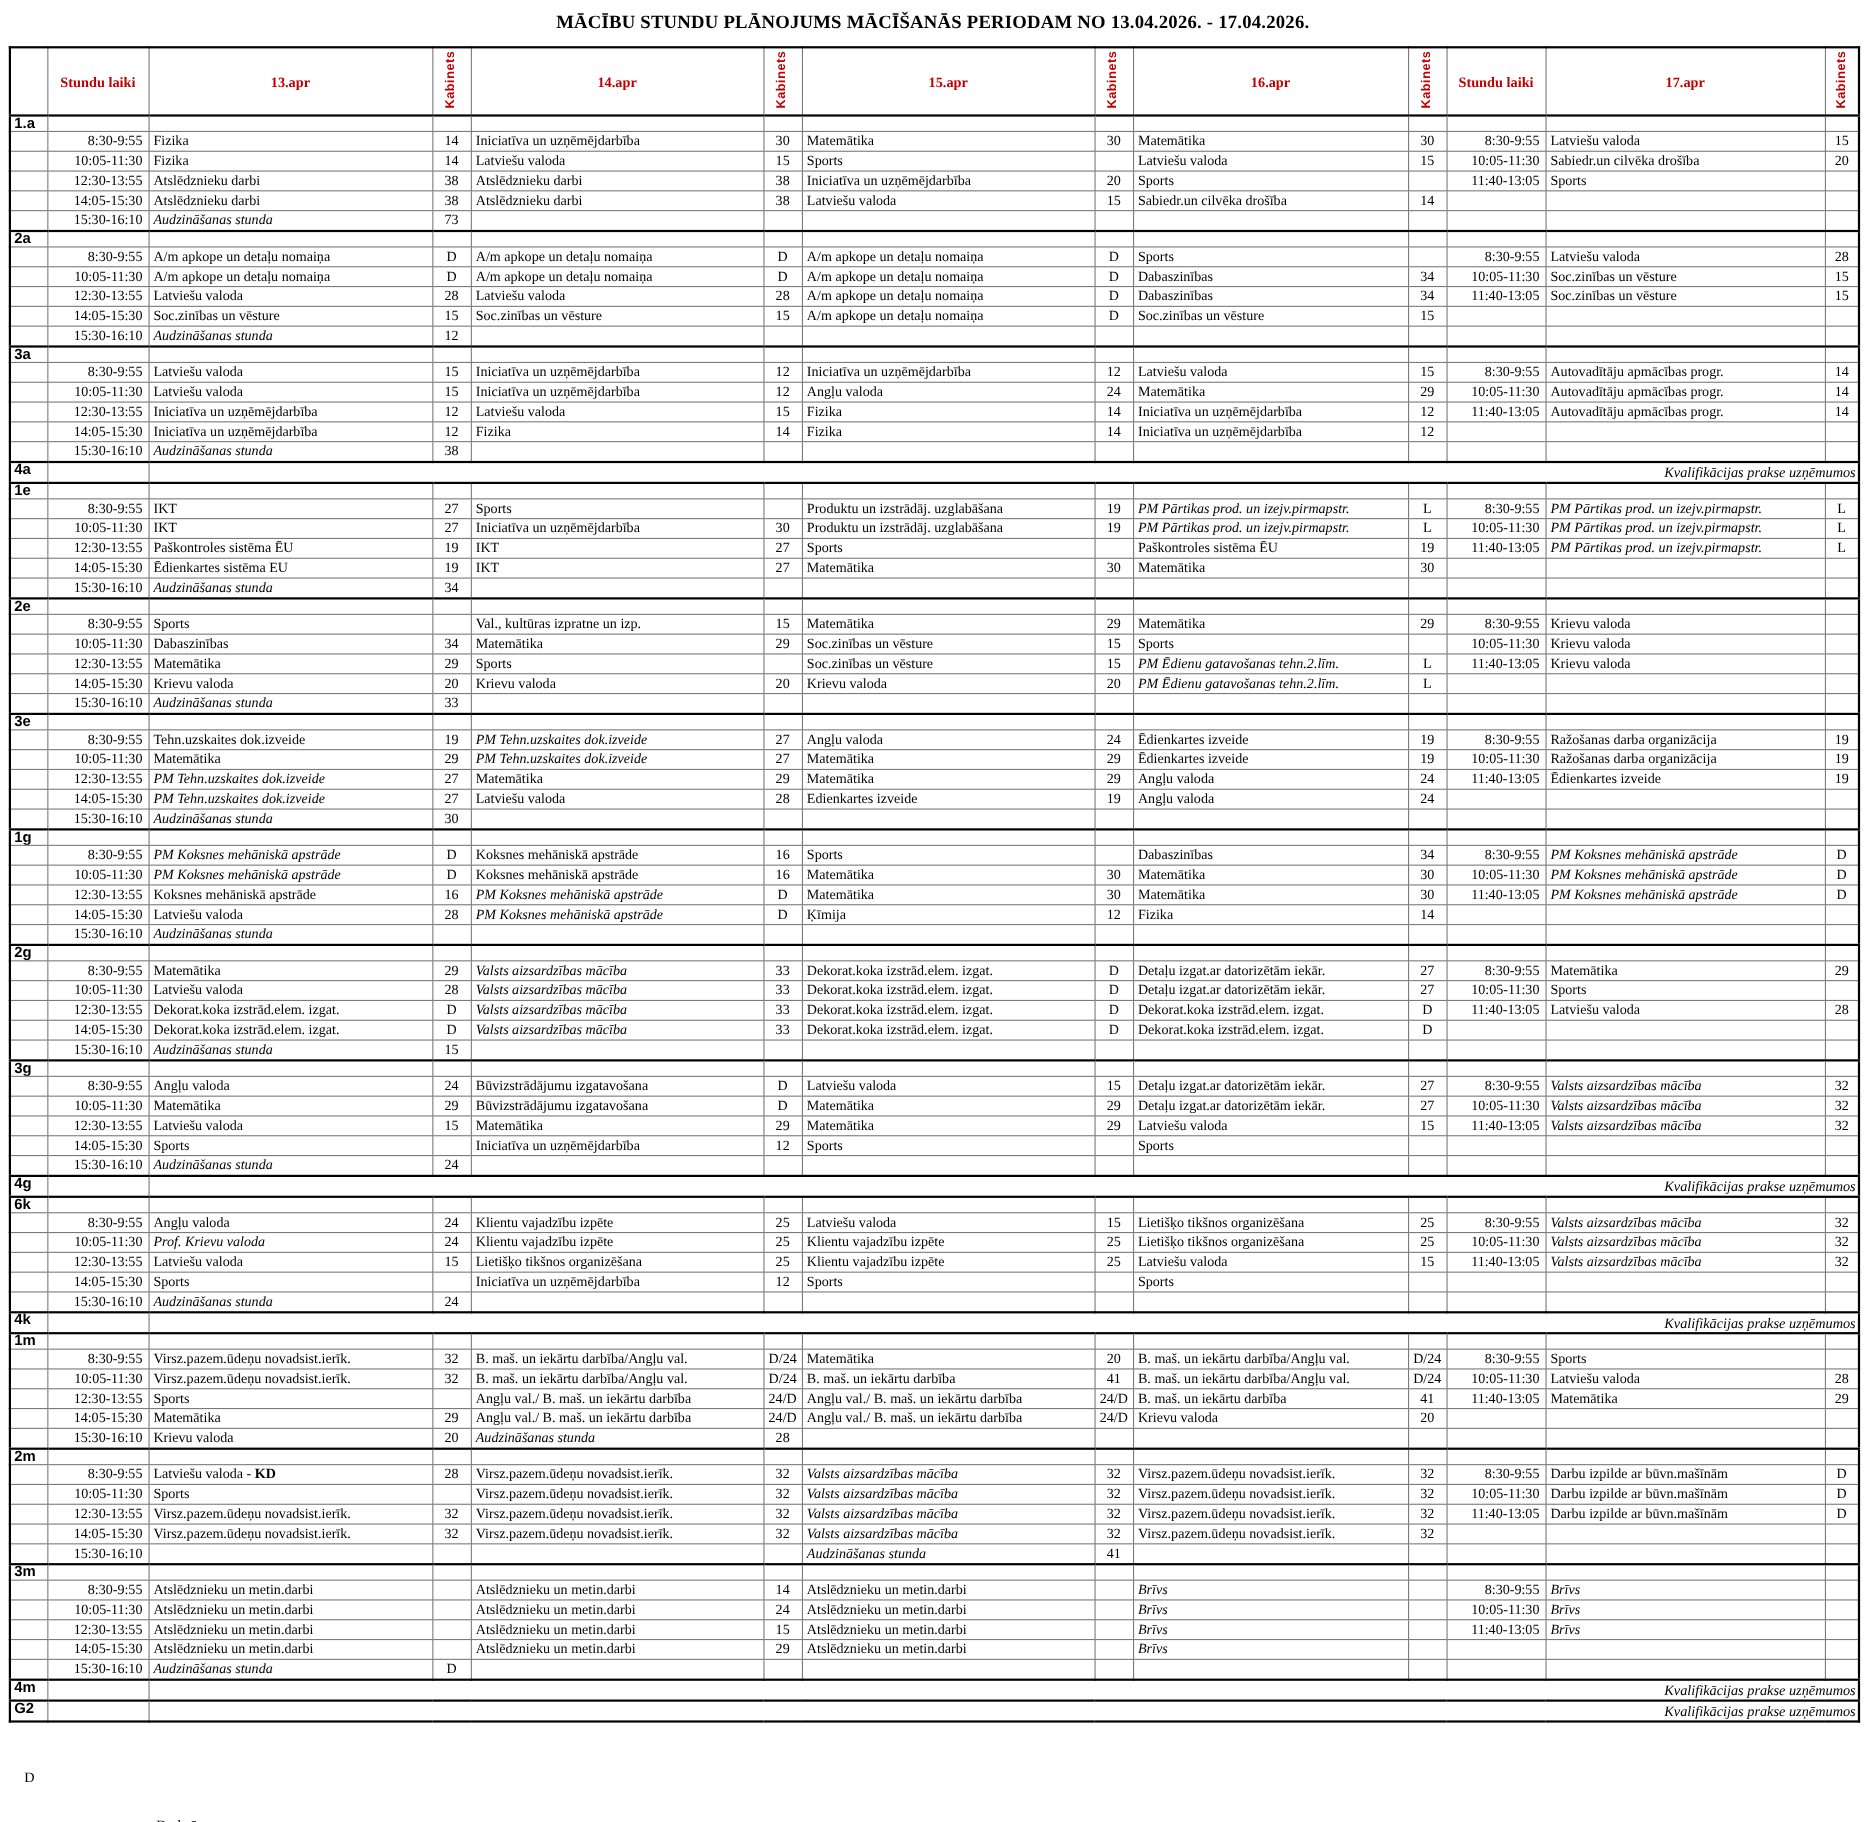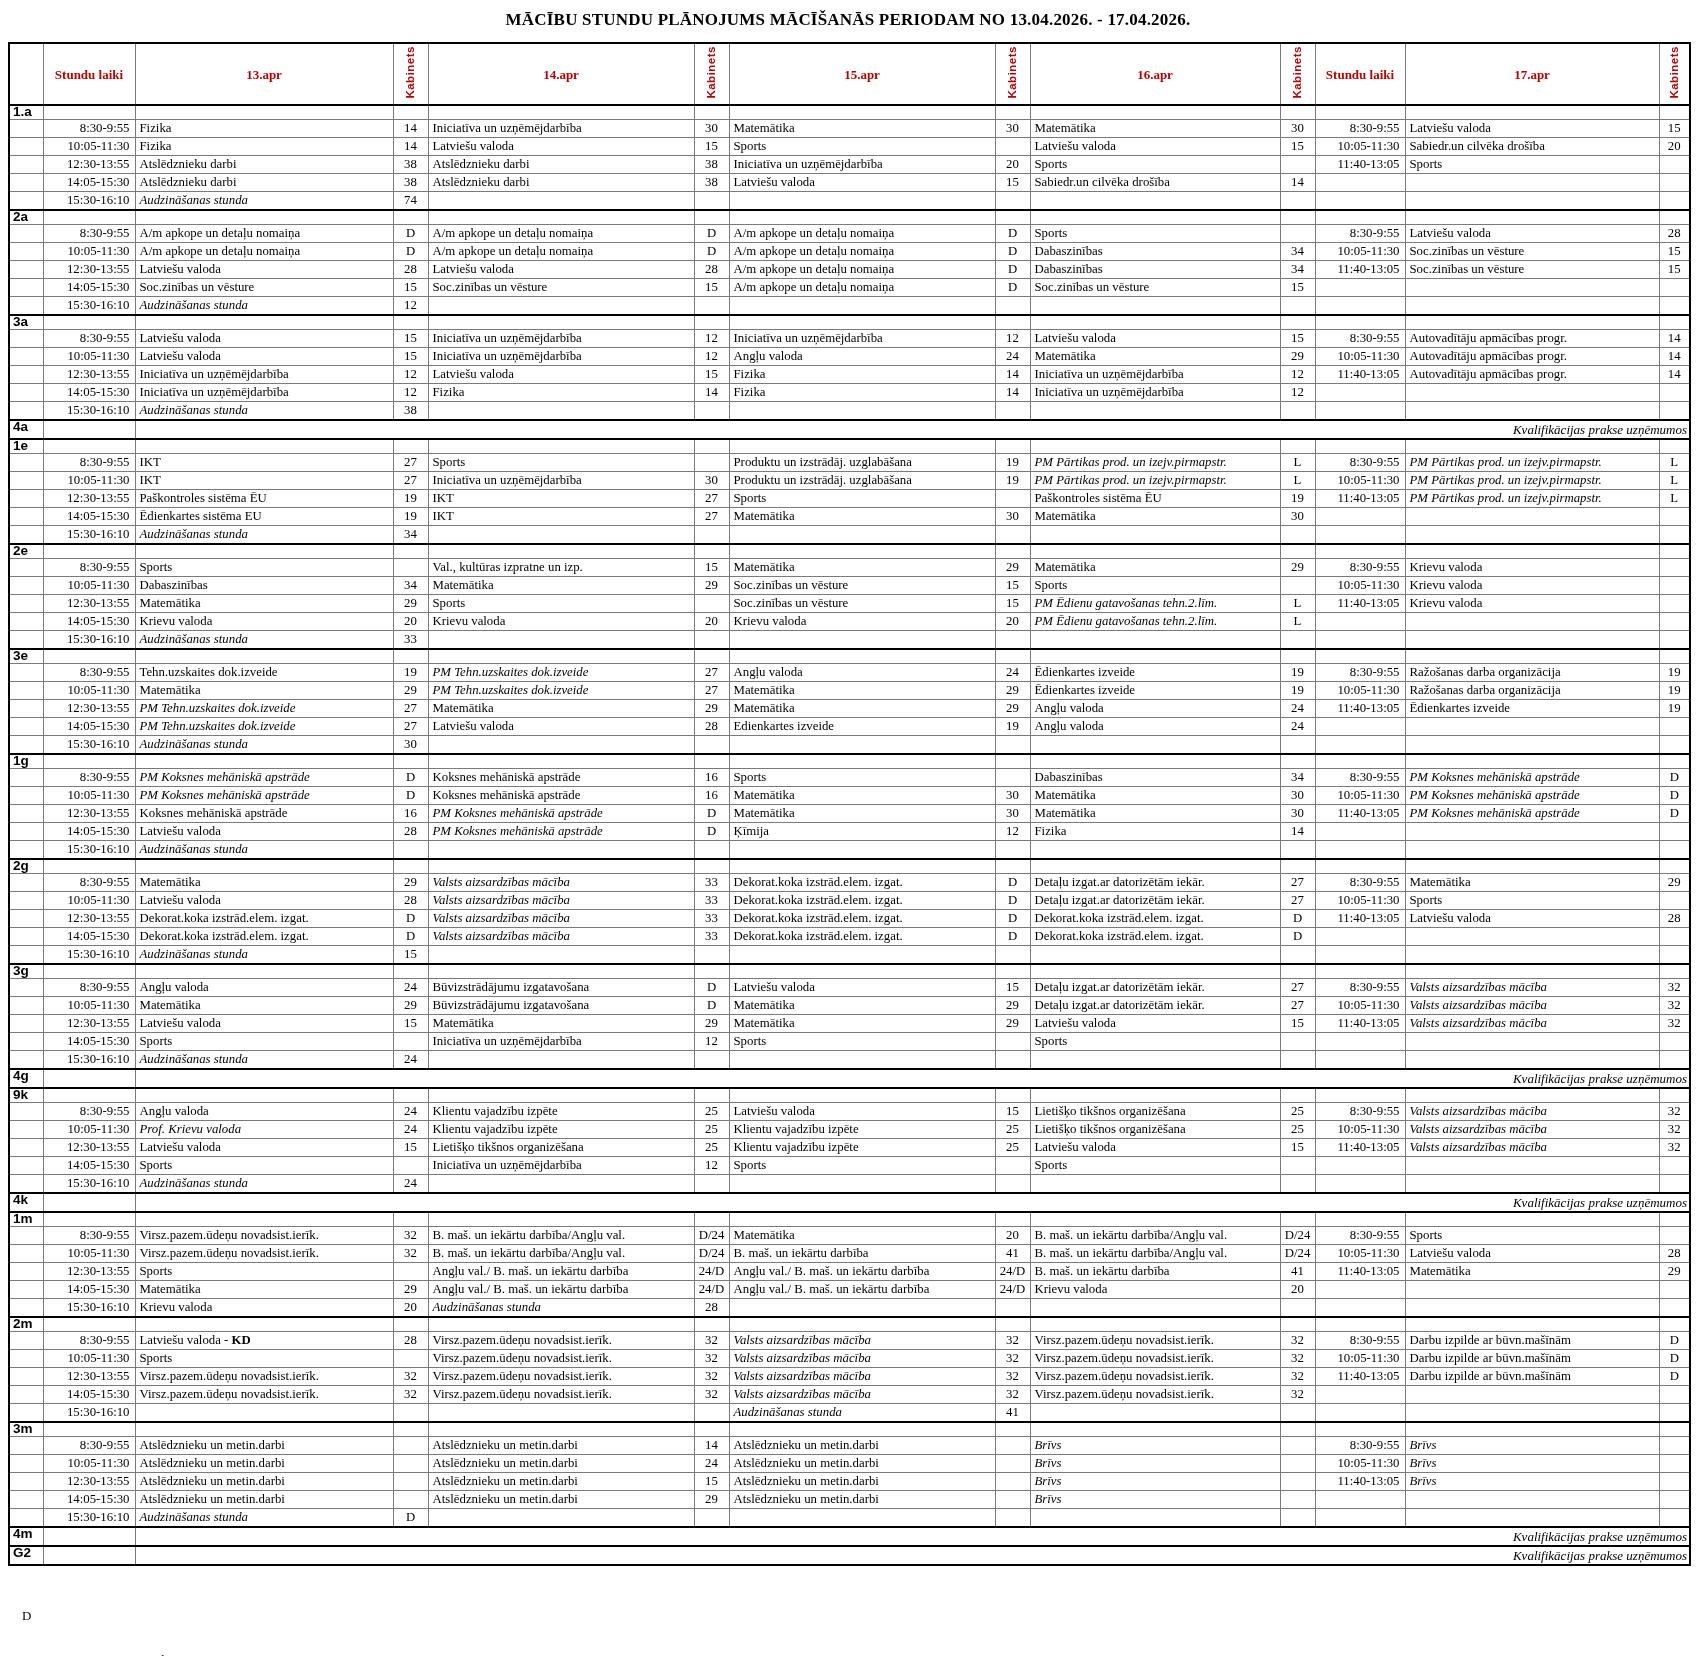--- a/index.html
+++ b/index.html
@@ -137,21 +137,21 @@
           <td class="subj">Sabiedr.un cilvēka drošība</td>
           <td class="kab">14</td>
           <td class="time"></td>
           <td class="subj"></td>
           <td class="kab"></td>
         </tr>
         <tr class="data-row">
           <td class="grp"></td>
           <td class="time">15:30-16:10</td>
           <td class="subj it">Audzināšanas stunda</td>
-          <td class="kab">74</td>
+          <td class="kab">73</td>
           <td class="subj"></td>
           <td class="kab"></td>
           <td class="subj"></td>
           <td class="kab"></td>
           <td class="subj"></td>
           <td class="kab"></td>
           <td class="time"></td>
           <td class="subj"></td>
           <td class="kab"></td>
         </tr>
@@ -879,21 +879,21 @@
           <td class="time"></td>
           <td class="subj"></td>
           <td class="kab"></td>
         </tr>
         <tr class="block-start practice-row">
           <td class="grp">4g</td>
           <td class="time"></td>
           <td class="practice" colspan="11">Kvalifikācijas prakse uzņēmumos</td>
         </tr>
         <tr class="block-start label-row">
-          <td class="grp">9k</td>
+          <td class="grp">6k</td>
           <td class="time"></td>
           <td class="subj"></td>
           <td class="kab"></td>
           <td class="subj"></td>
           <td class="kab"></td>
           <td class="subj"></td>
           <td class="kab"></td>
           <td class="subj"></td>
           <td class="kab"></td>
           <td class="time"></td>

